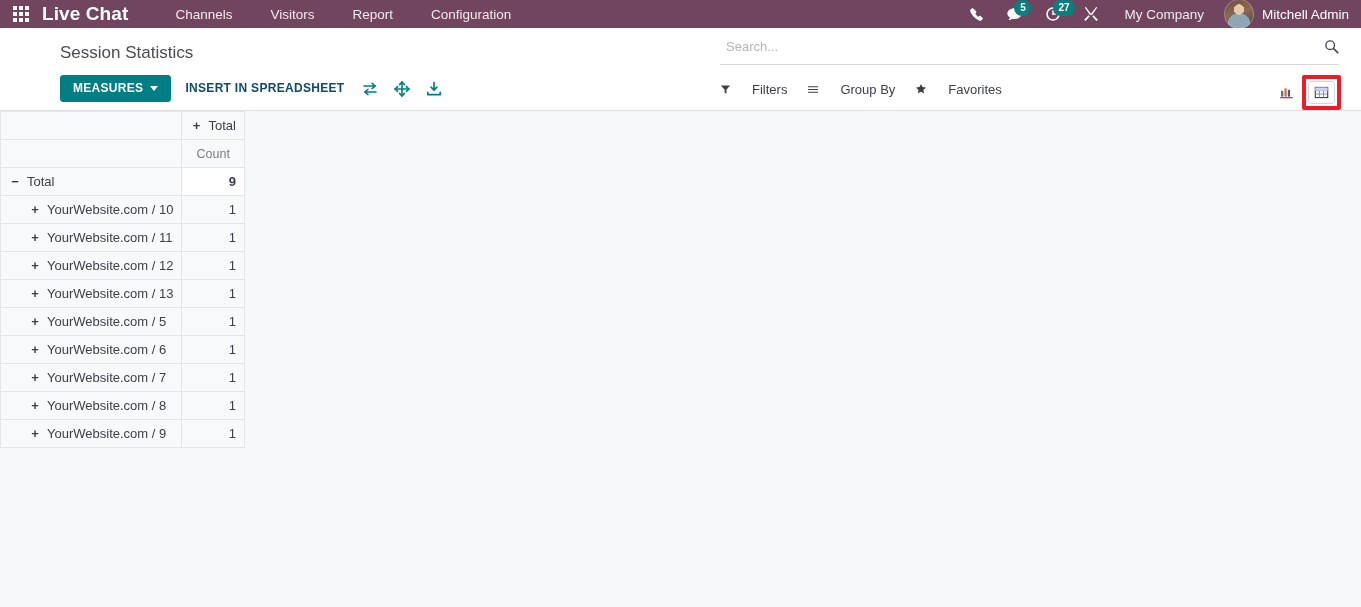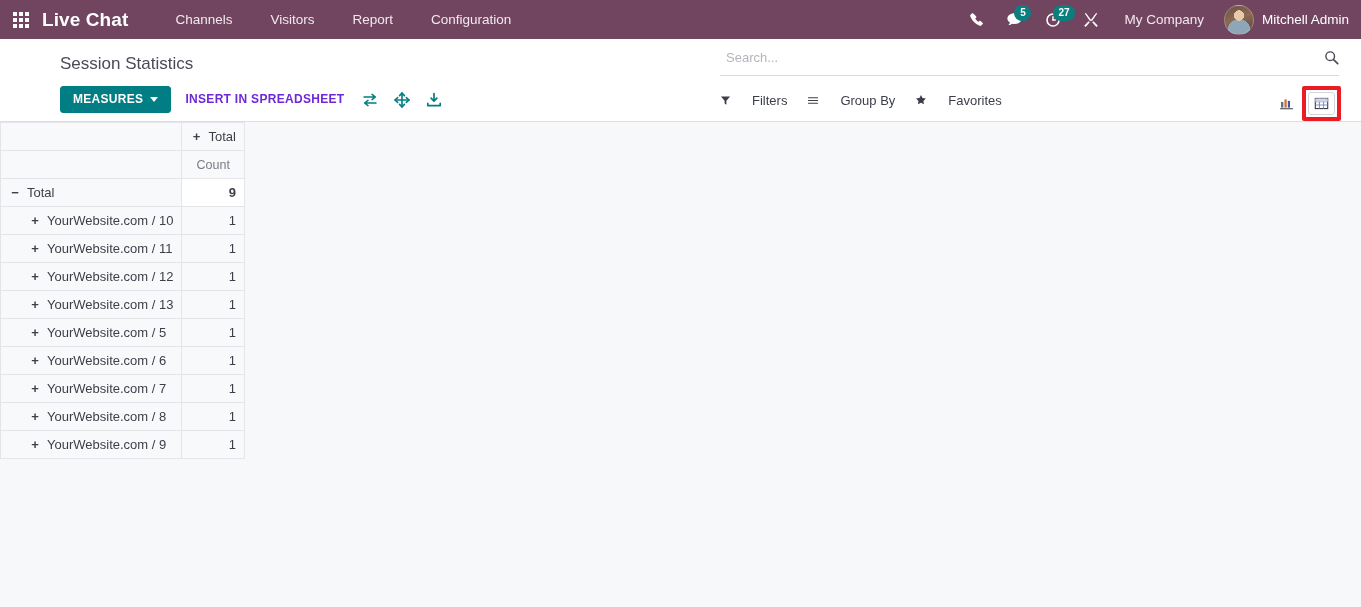--- a/index.html
+++ b/index.html
@@ -6,21 +6,21 @@
   html, body {
     width: 1361px;
     height: 607px;
     background: #f7f8fa;
     font-family: "Liberation Sans", sans-serif;
     overflow: hidden;
   }
 
   
   .navbar {
-    height: 39px;
+    height: 28px;
     background: #71445f;
     display: flex;
     align-items: center;
     color: #ffffff;
     position: relative;
   }
   .apps-menu {
     width: 42px;
     height: 41px;
     display: flex;
@@ -149,21 +149,21 @@
   .caret {
     width: 0; height: 0;
     border-left: 4px solid transparent;
     border-right: 4px solid transparent;
     border-top: 5px solid #fff;
     display: inline-block;
   }
   .btn-link-spreadsheet {
     background: transparent;
     border: none;
-    color: #6d28d9;
+    color: #0c4a6e;
     font-size: 12px;
     font-weight: bold;
     letter-spacing: .3px;
     padding: 6px 10px 7px 14px;
     cursor: pointer;
     white-space: nowrap;
   }
   .icon-btn {
     background: transparent;
     border: none;

